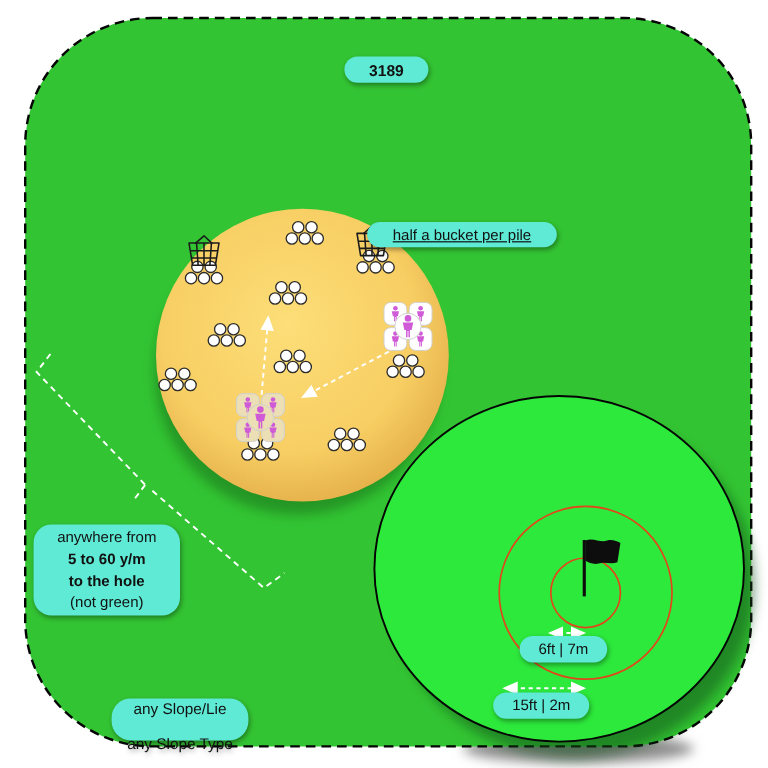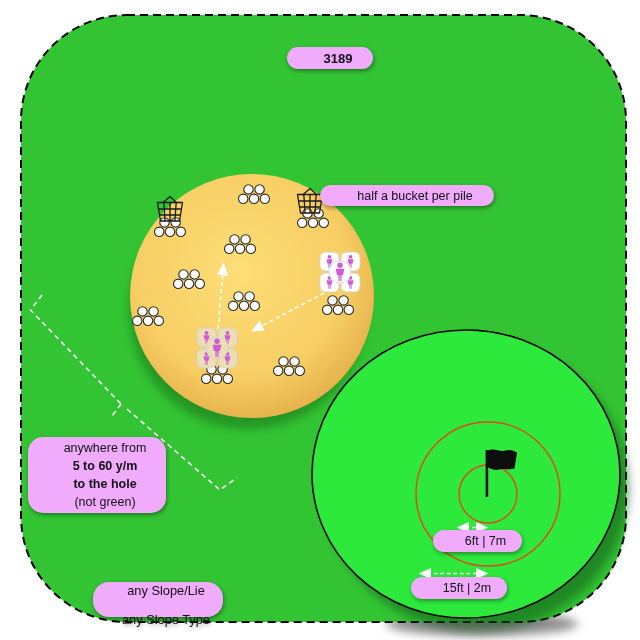--- a/index.html
+++ b/index.html
@@ -1,26 +1,26 @@
 <!DOCTYPE html>
 <html><head>
 <meta charset="utf-8">
 <style>
   html,body{margin:0;padding:0;background:#ffffff;}
   #canvas{position:relative;width:640px;height:640px;overflow:hidden;
           font-family:"Liberation Sans",sans-serif;color:#111;}
   #gfx{position:absolute;left:0;top:0;z-index:1;}
-  .pill,.note{position:absolute;z-index:2;background:#f0abfc;
+  .pill,.note{position:absolute;z-index:2;background:#5eead4;
       display:flex;align-items:center;justify-content:center;
       filter:drop-shadow(1px 2px 2px rgba(0,0,0,.38));
-      white-space:nowrap;padding-left:16px;}
+      white-space:nowrap;}
   .pill{border-radius:12px;font-size:12.5px;}
   .note{flex-direction:column;text-align:center;}
   .badge{left:287px;top:47px;width:70px;height:22px;font-weight:bold;font-size:13px;}
-  .bucket{left:320px;top:185px;width:158px;height:21px;border-radius:11px;}
+  .bucket{left:306px;top:185px;width:158px;height:21px;border-radius:11px;text-decoration:underline;}
   .inner-dist{left:433px;top:530px;width:73px;height:22px;}
   .outer-dist{left:411px;top:577px;width:80px;height:22px;}
   .range-note{left:28px;top:437px;width:122px;height:76px;border-radius:15px;}
   .conditions{left:93px;top:582px;width:114px;height:35px;border-radius:16px;}
   .note-line{font-size:12.5px;line-height:18px;}
   .conditions .note-line{line-height:16.5px;font-size:12.8px;margin-top:12px;}
   .bold{font-weight:bold;}
 </style>
 </head>
 <body>

